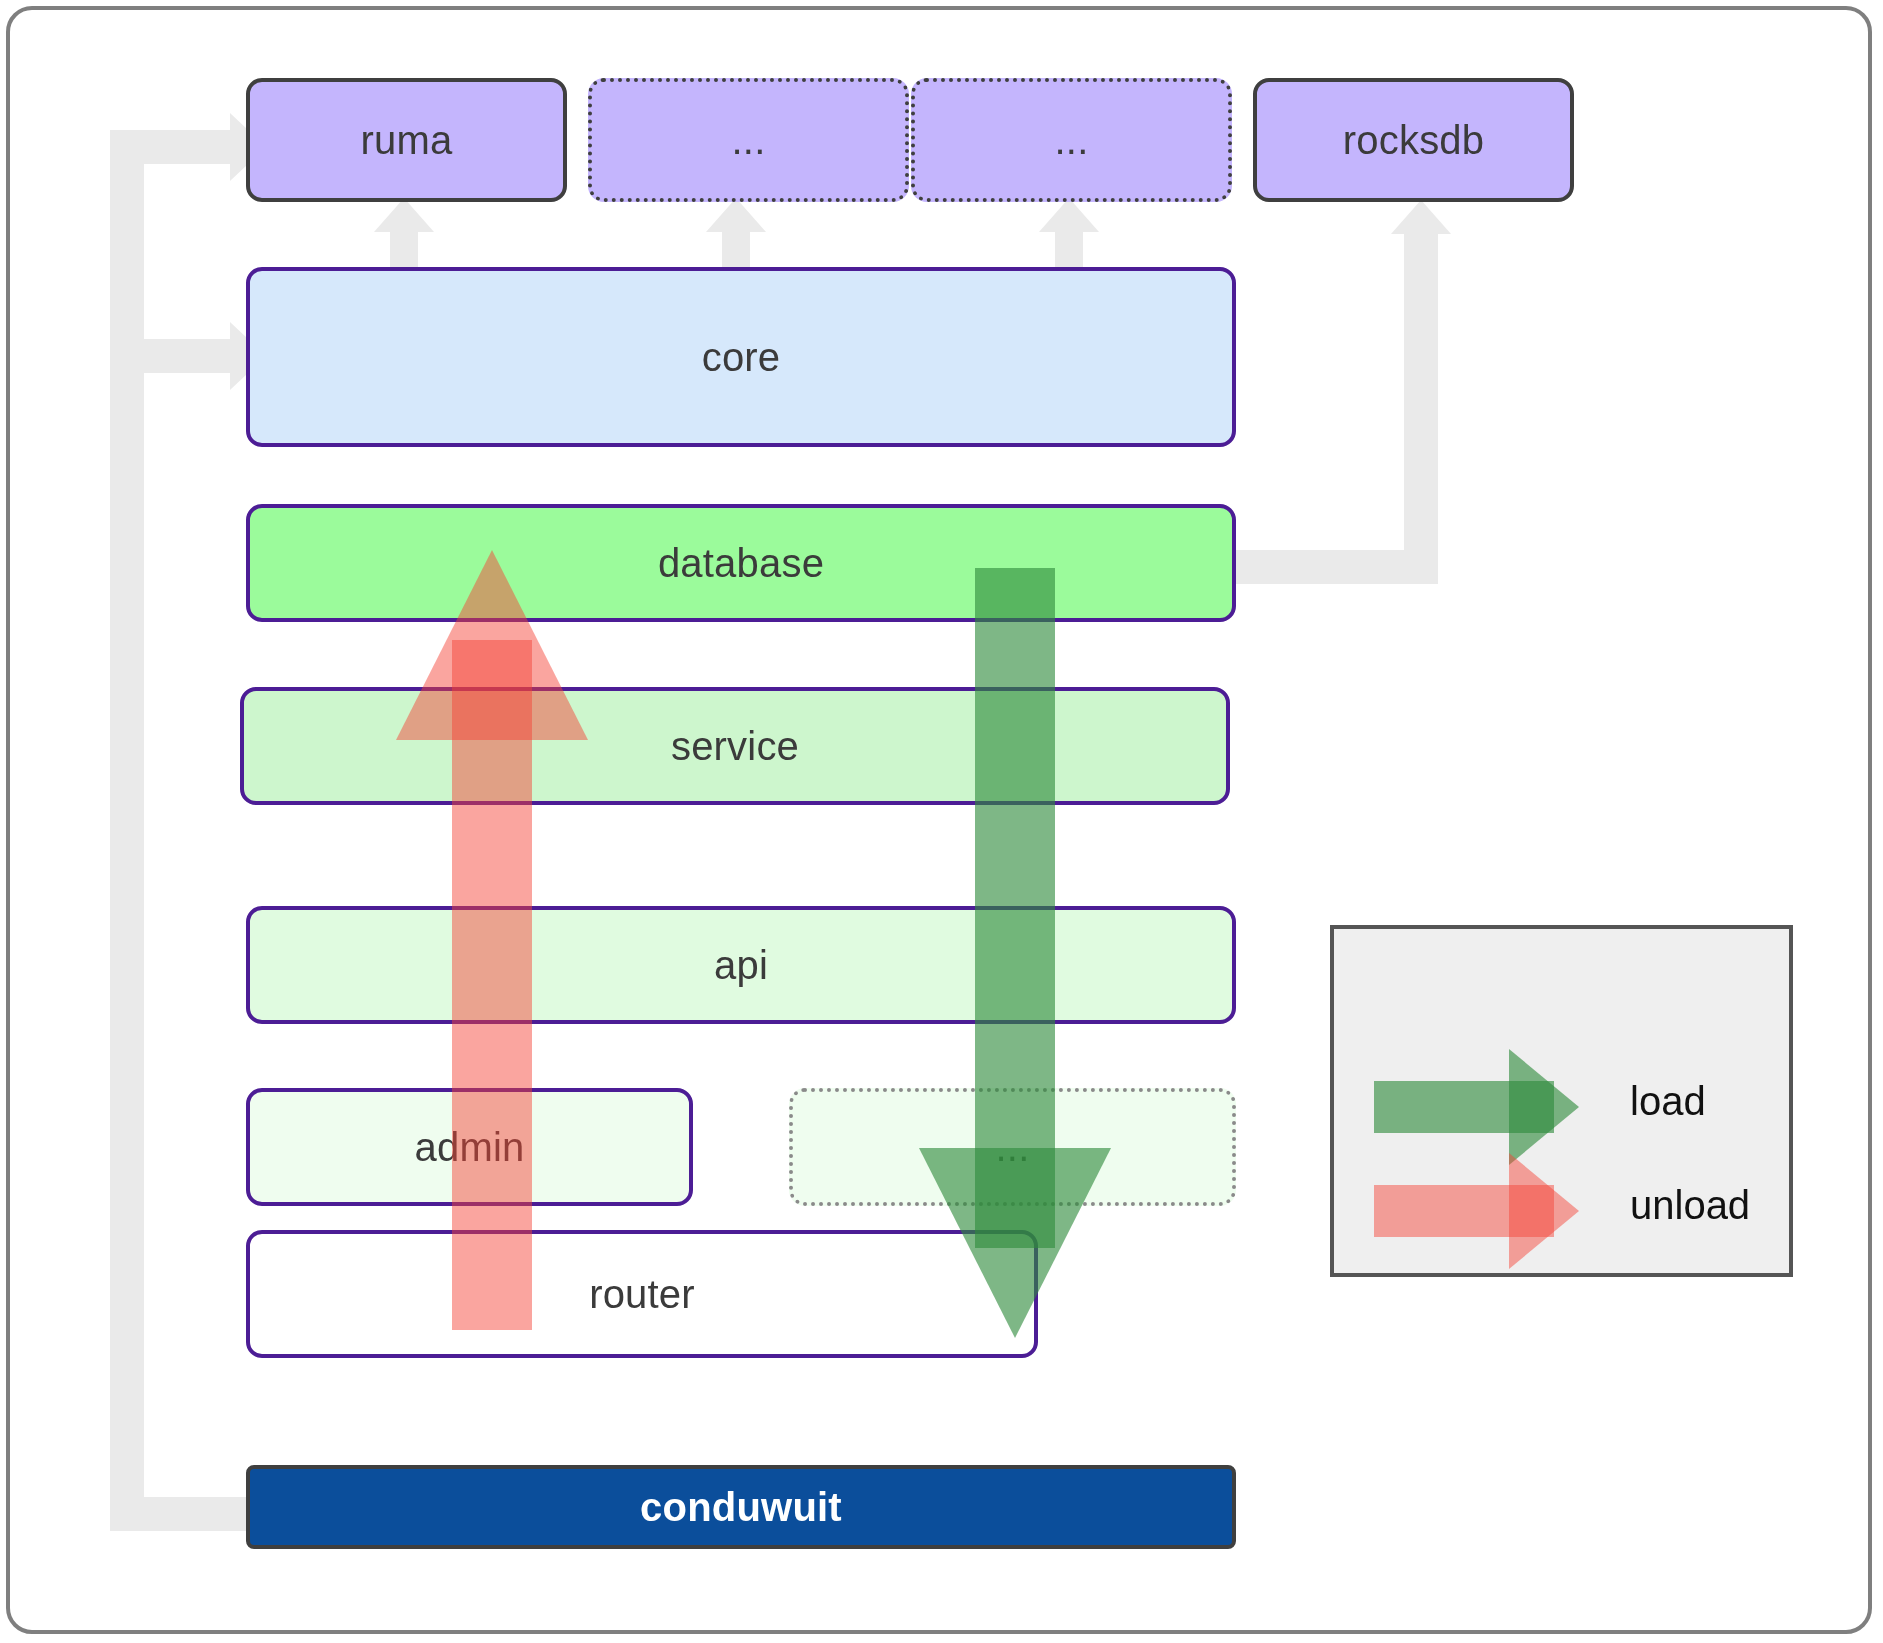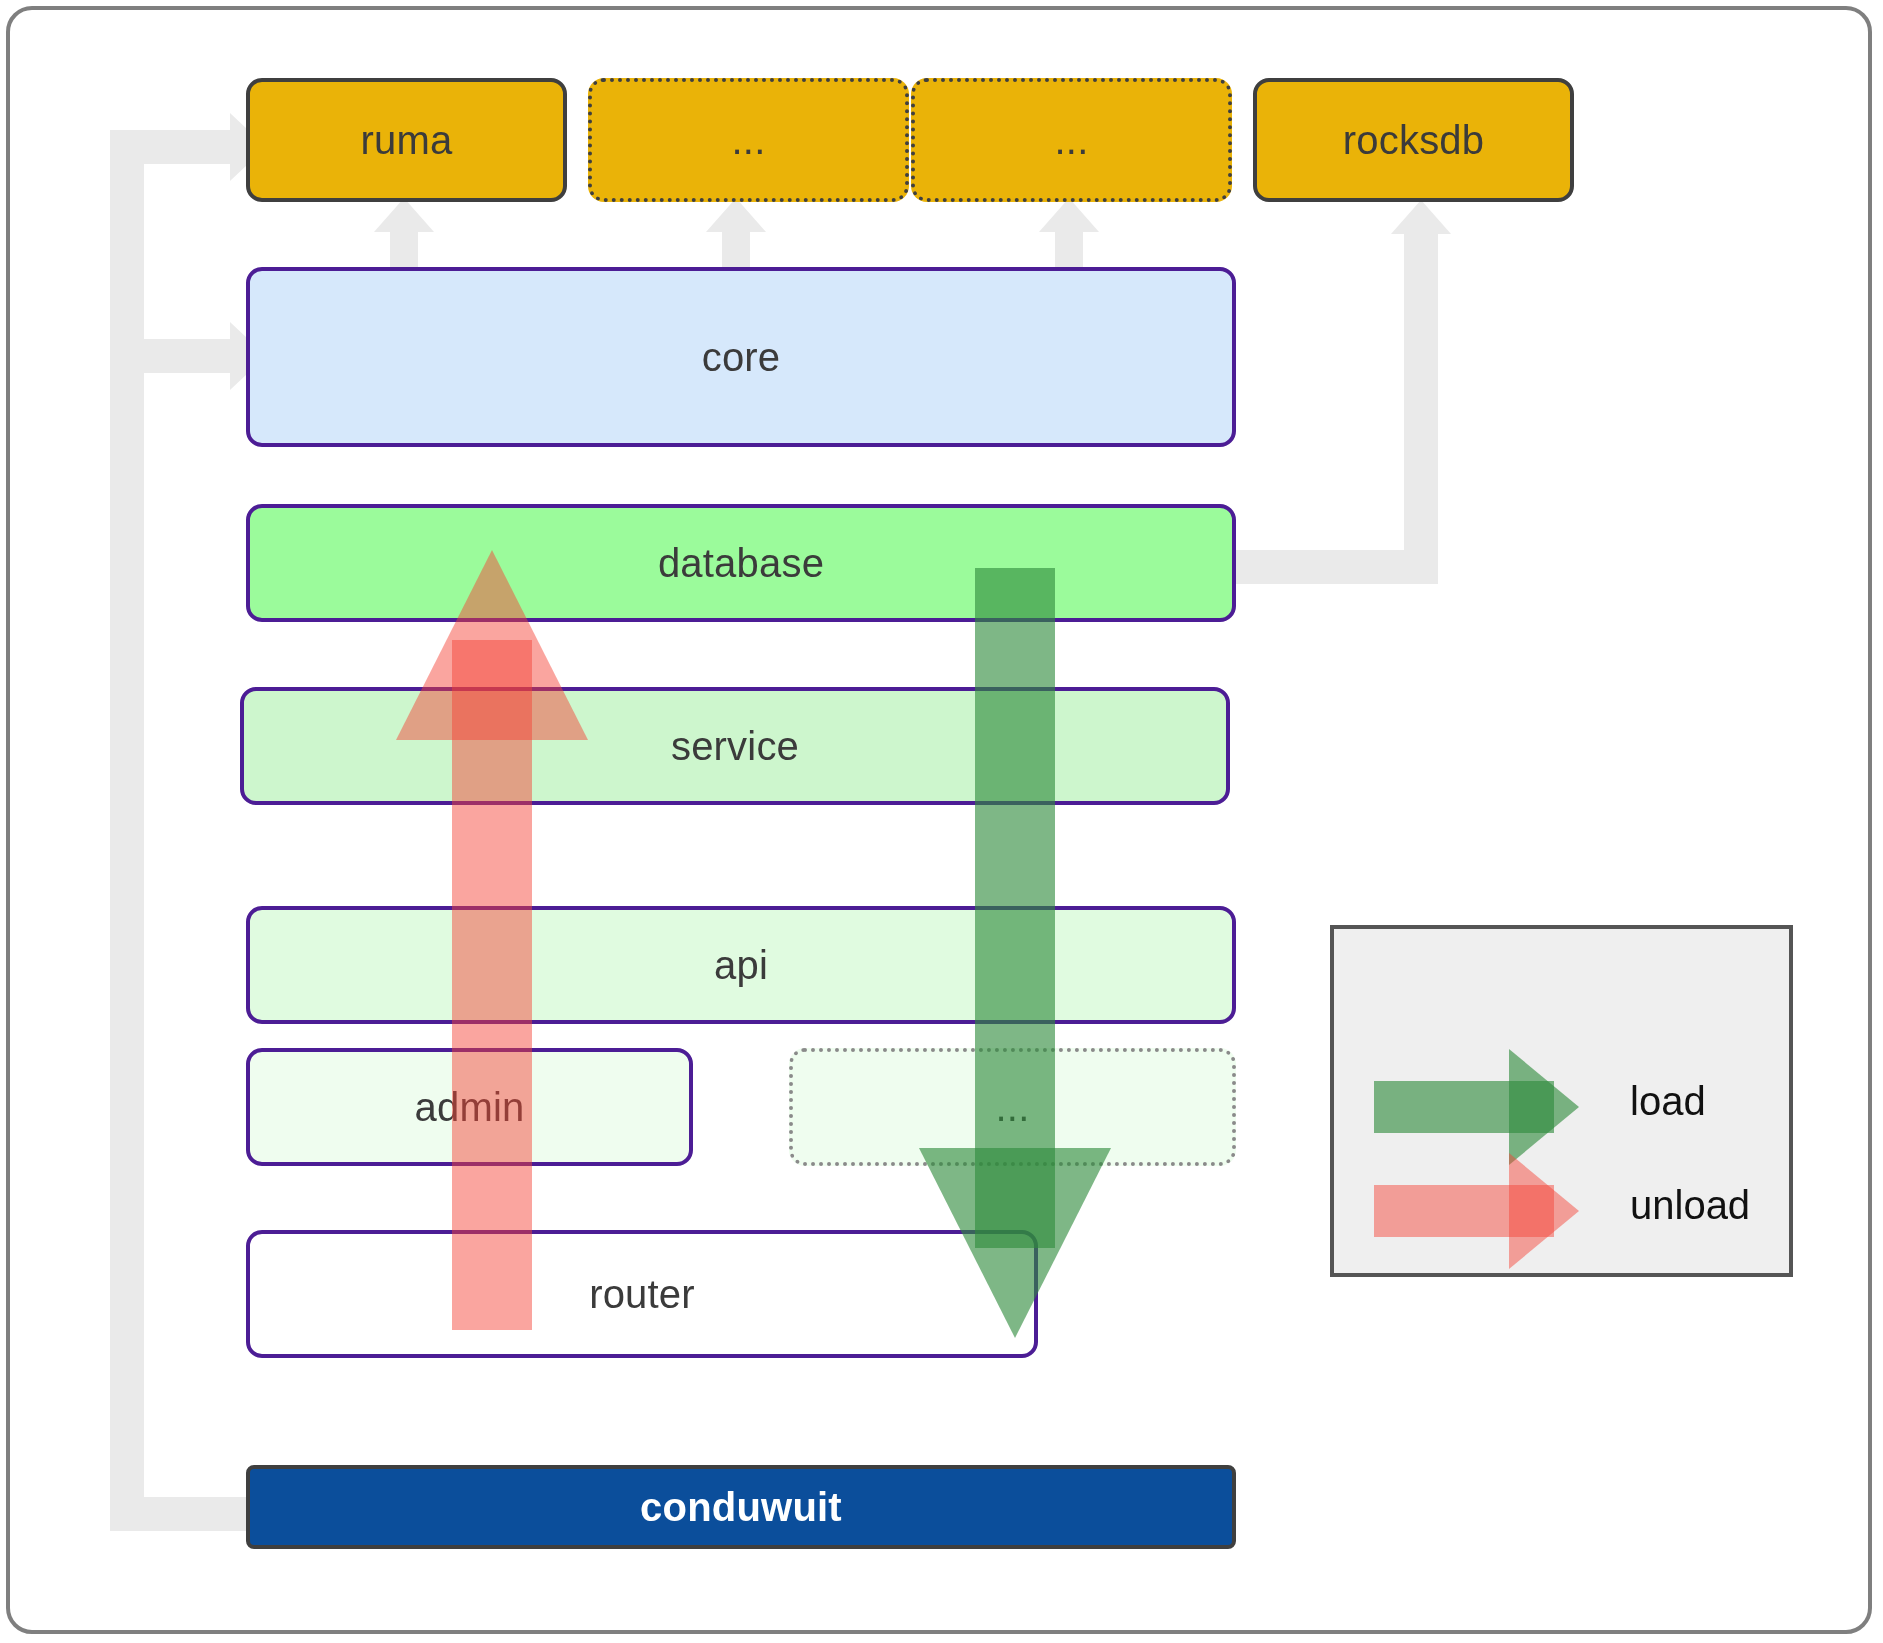--- a/index.html
+++ b/index.html
@@ -37,26 +37,26 @@
     font-size:40px;
     color:#3b3b3b;
     letter-spacing:.2px;
     white-space:nowrap;
   }
   .node.solid-dark{ border:4px solid #3f3f3f; }
   .node.dotted-dark{ border:4px dotted #3f3f3f; }
   .node.solid-gray{ border:4px solid #4c1d95; }
   .node.dotted-gray{ border:4px dotted #8a8a8a; }
 
-  .peach{ background:#eab308; }
+  .peach{ background:#c4b5fd; }
   .blue{  background:#d6e8fb; }
   .green-1{ background:#9bfb9b; }
   .green-2{ background:#cdf6cd; }
   .green-3{ background:#e0fbe0; }
-  .green-4{ background:#effdef; }
+  .green-4{ background:#effdef;margin-top:40px; }
   .white{ background:#ffffff; }
   .navy{ background:#0b4e9b; color:#ffffff; font-weight:bold; }
 
   
   .gconn{ position:absolute; background:#eaeaea; }
   .gtri{ position:absolute; width:0; height:0; }
   .gtri.right{ border-top:34px solid transparent; border-bottom:34px solid transparent; border-left:36px solid #eaeaea; }
   .gtri.up   { border-left:30px solid transparent; border-right:30px solid transparent; border-bottom:34px solid #eaeaea; }
 
   

